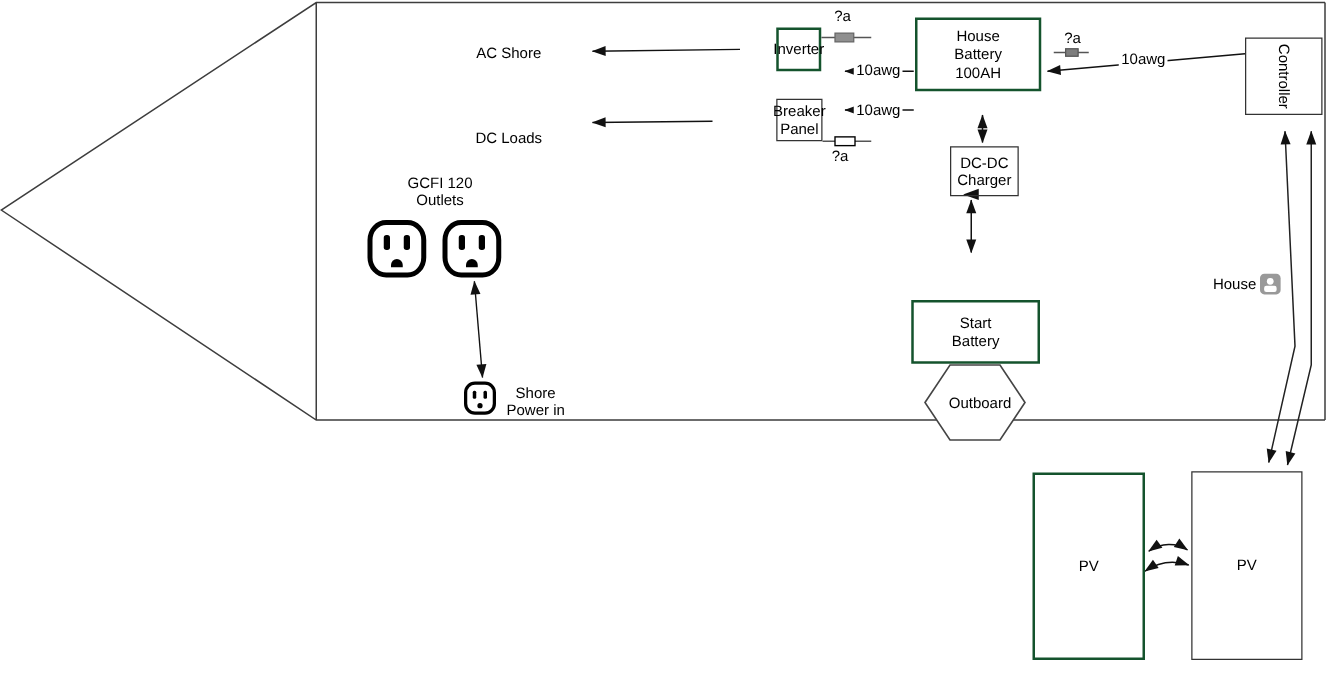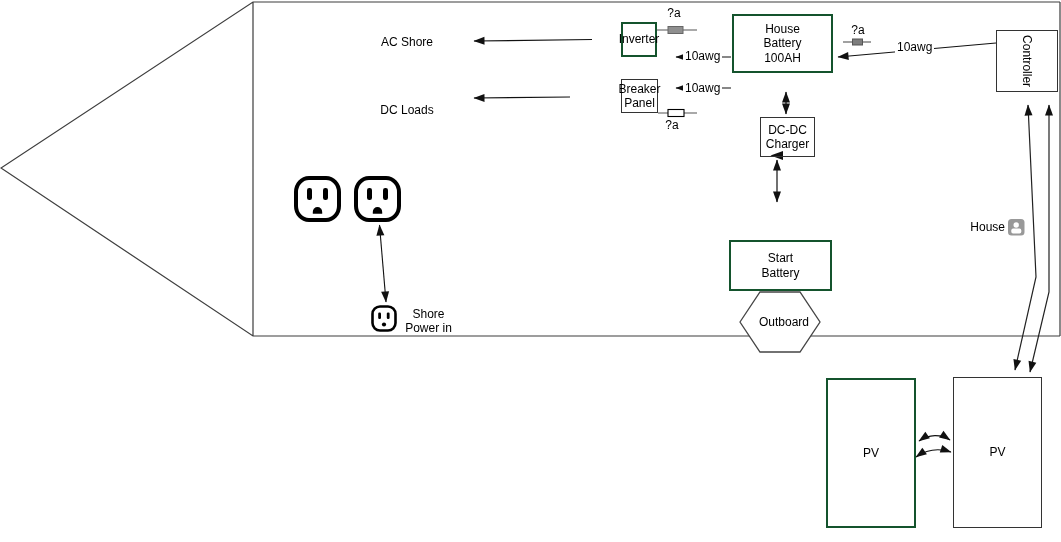--- a/index.html
+++ b/index.html
@@ -125,20 +125,22 @@
   <div class="node b-gray" style="left:826px;top:378px;width:90px;height:150px;">PV</div>
 
   <div class="node b-dark" style="left:953px;top:377px;width:89px;height:151px;">PV</div>
 
   <div class="label" style="left:742px;top:315px;width:84px;">Outboard</div>
 
   <div class="label" style="left:367px;top:35px;width:80px;">AC Shore</div>
 
   <div class="label" style="left:367px;top:91px;width:80px;margin-top:12px;">DC Loads</div>
 
+  <div class="label" style="left:308px;top:139px;width:88px;">GCFI 120
+Outlets</div>
 
   <div class="label" style="left:400px;top:307px;width:57px;">Shore
 Power in</div>
 
   <div class="label right" style="left:961px;top:220px;width:44px;">House</div>
 
   <div class="wire-label" style="left:683px;top:50px;">10awg</div>
 
   <div class="wire-label" style="left:683px;top:82px;">10awg</div>
 

